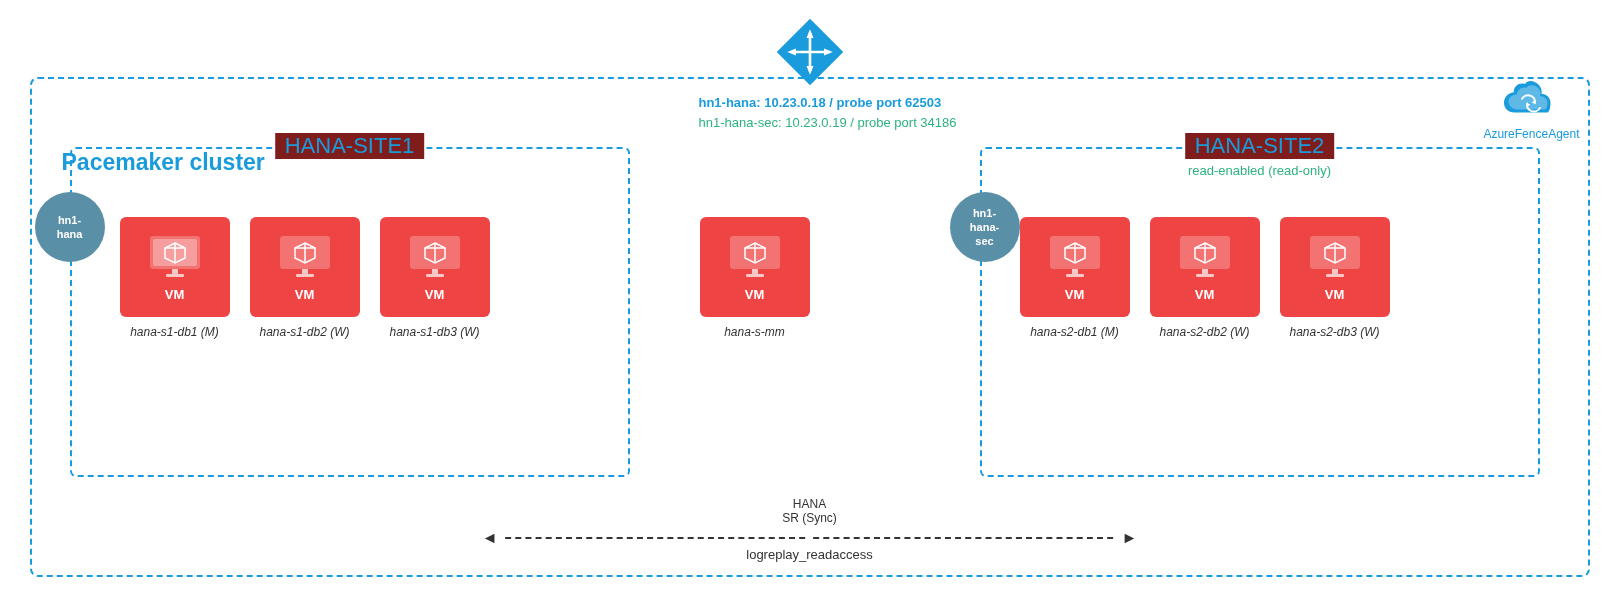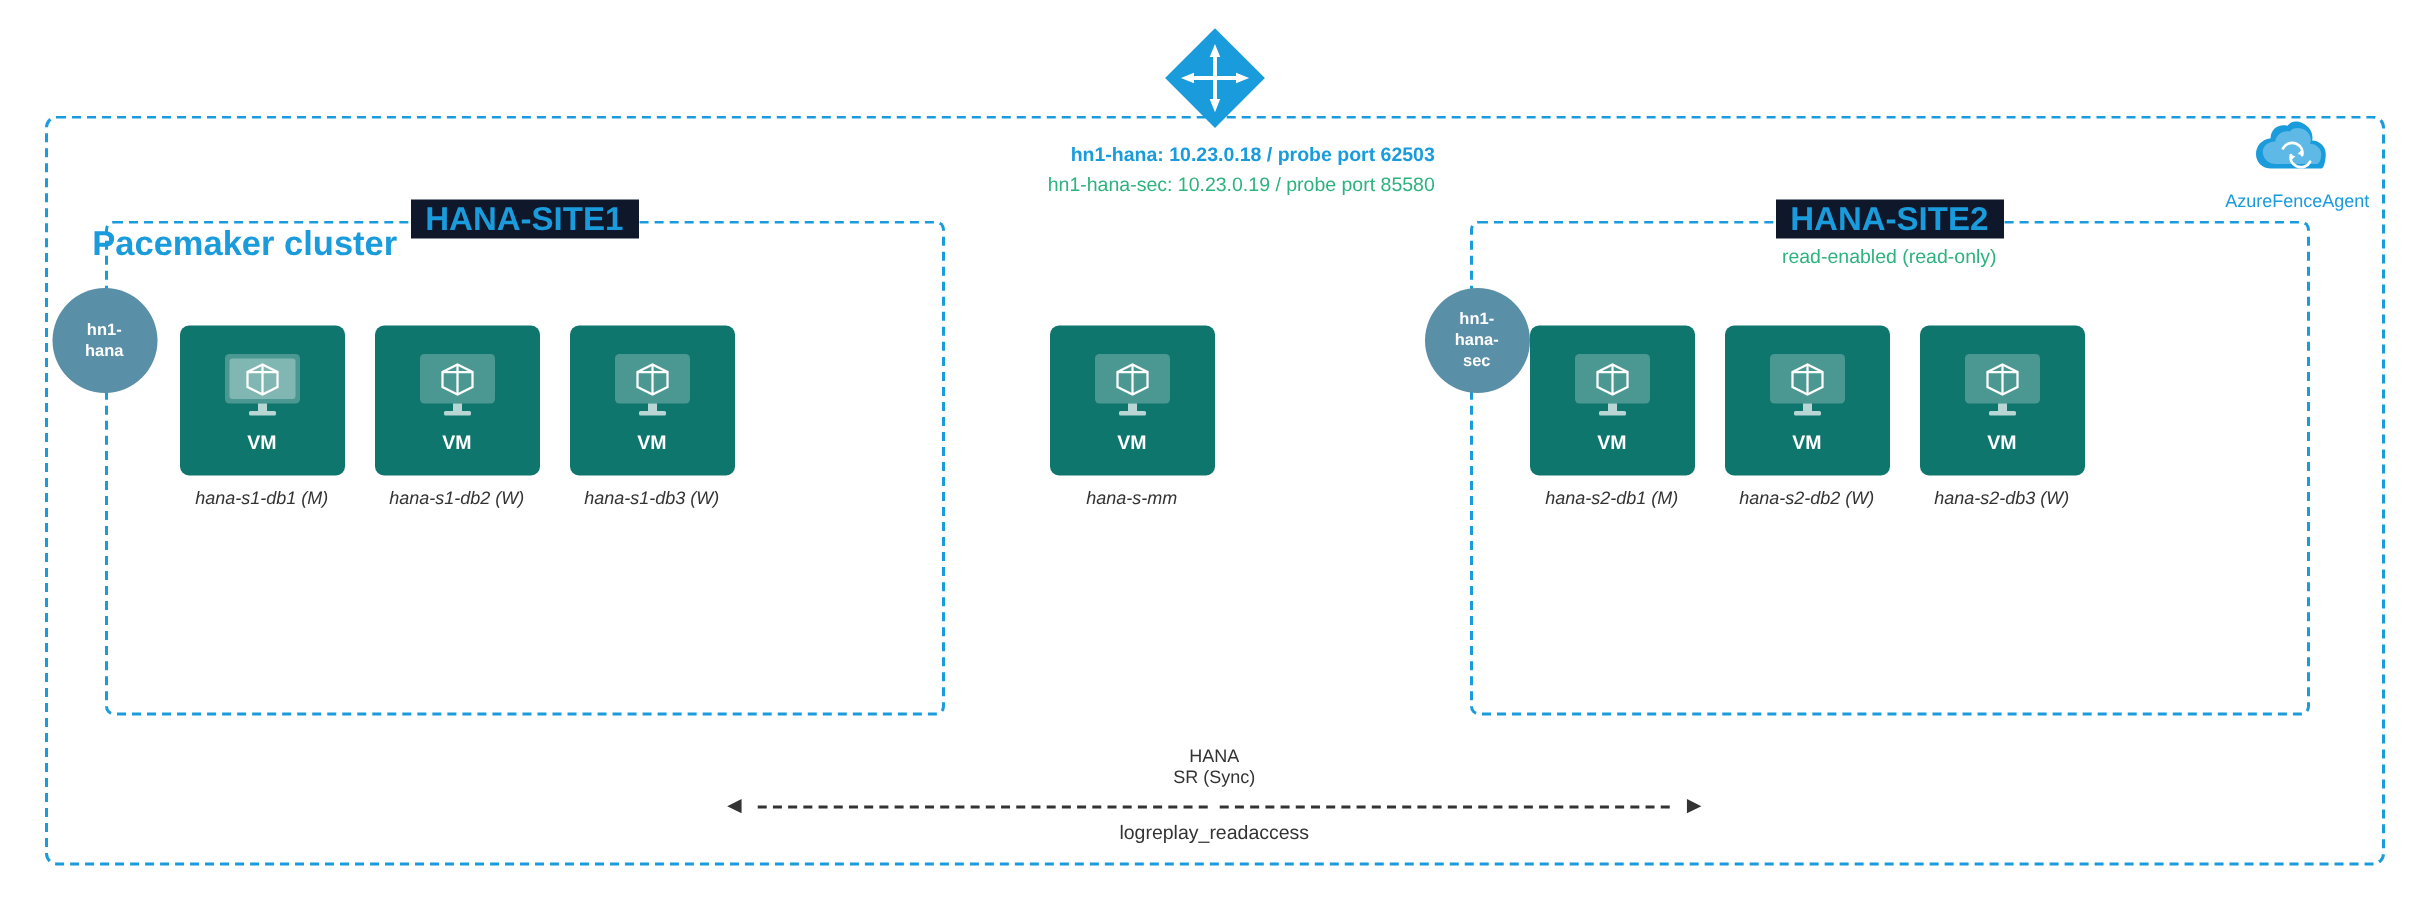--- a/index.html
+++ b/index.html
@@ -49,21 +49,21 @@
       flex-direction: column;
       align-items: center;
     }
 
     .lb-diamond {
       width: 70px;
       height: 70px;
     }
 
     .lb-text {
-      text-align: right;
+      text-align: left;
       margin-top: 6px;
       font-size: 13px;
       color: #1a9bdb;
       line-height: 1.5;
       margin-left: 36px;
     }
 
     .lb-text .primary {
       font-weight: 600;
     }
@@ -106,25 +106,25 @@
     .hana-site2 {
       left: 960px;
       width: 560px;
     }
 
     .site-title {
       position: absolute;
       top: -16px;
       left: 50%;
       transform: translateX(-50%);
-      background: #0f172a;
+      background: #7f1d1d;
       padding: 0 10px;
       color: #1a9bdb;
       font-size: 22px;
-      font-weight: 700;
+      font-weight: 400;
       white-space: nowrap;
     }
 
     .read-enabled {
       position: absolute;
       top: 14px;
       left: 50%;
       transform: translateX(-50%);
       color: #2db37e;
       font-size: 13px;
@@ -176,21 +176,21 @@
     .vm-card {
       display: flex;
       flex-direction: column;
       align-items: center;
       gap: 8px;
     }
 
     .vm-box {
       width: 110px;
       height: 100px;
-      background: #0f766e;
+      background: #ef4444;
       border-radius: 6px;
       display: flex;
       flex-direction: column;
       align-items: center;
       justify-content: center;
       color: white;
     }
 
     .vm-label {
       font-size: 13px;
@@ -261,21 +261,21 @@
 
       <line x1="40" y1="18" x2="40" y2="62" stroke="white" stroke-width="3"></line>
       <line x1="18" y1="40" x2="62" y2="40" stroke="white" stroke-width="3"></line>
       <polygon points="40,14 36,24 44,24" fill="white"></polygon>
       <polygon points="40,66 36,56 44,56" fill="white"></polygon>
       <polygon points="14,40 24,36 24,44" fill="white"></polygon>
       <polygon points="66,40 56,36 56,44" fill="white"></polygon>
     </svg>
     <div class="lb-text">
       <div class="primary">hn1-hana:  10.23.0.18 / probe port 62503</div>
-      <div class="secondary">hn1-hana-sec:  10.23.0.19 / probe port 85580</div>
+      <div class="secondary">hn1-hana-sec:  10.23.0.19 / probe port 34186</div>
     </div>
   </div>
 
   <div class="pacemaker-cluster">
     <span class="cluster-label">Pacemaker cluster</span>
   </div>
 
   <div class="fence-agent">
     <div class="cloud-icon">
       <svg viewBox="0 0 80 55" width="65" height="50">

